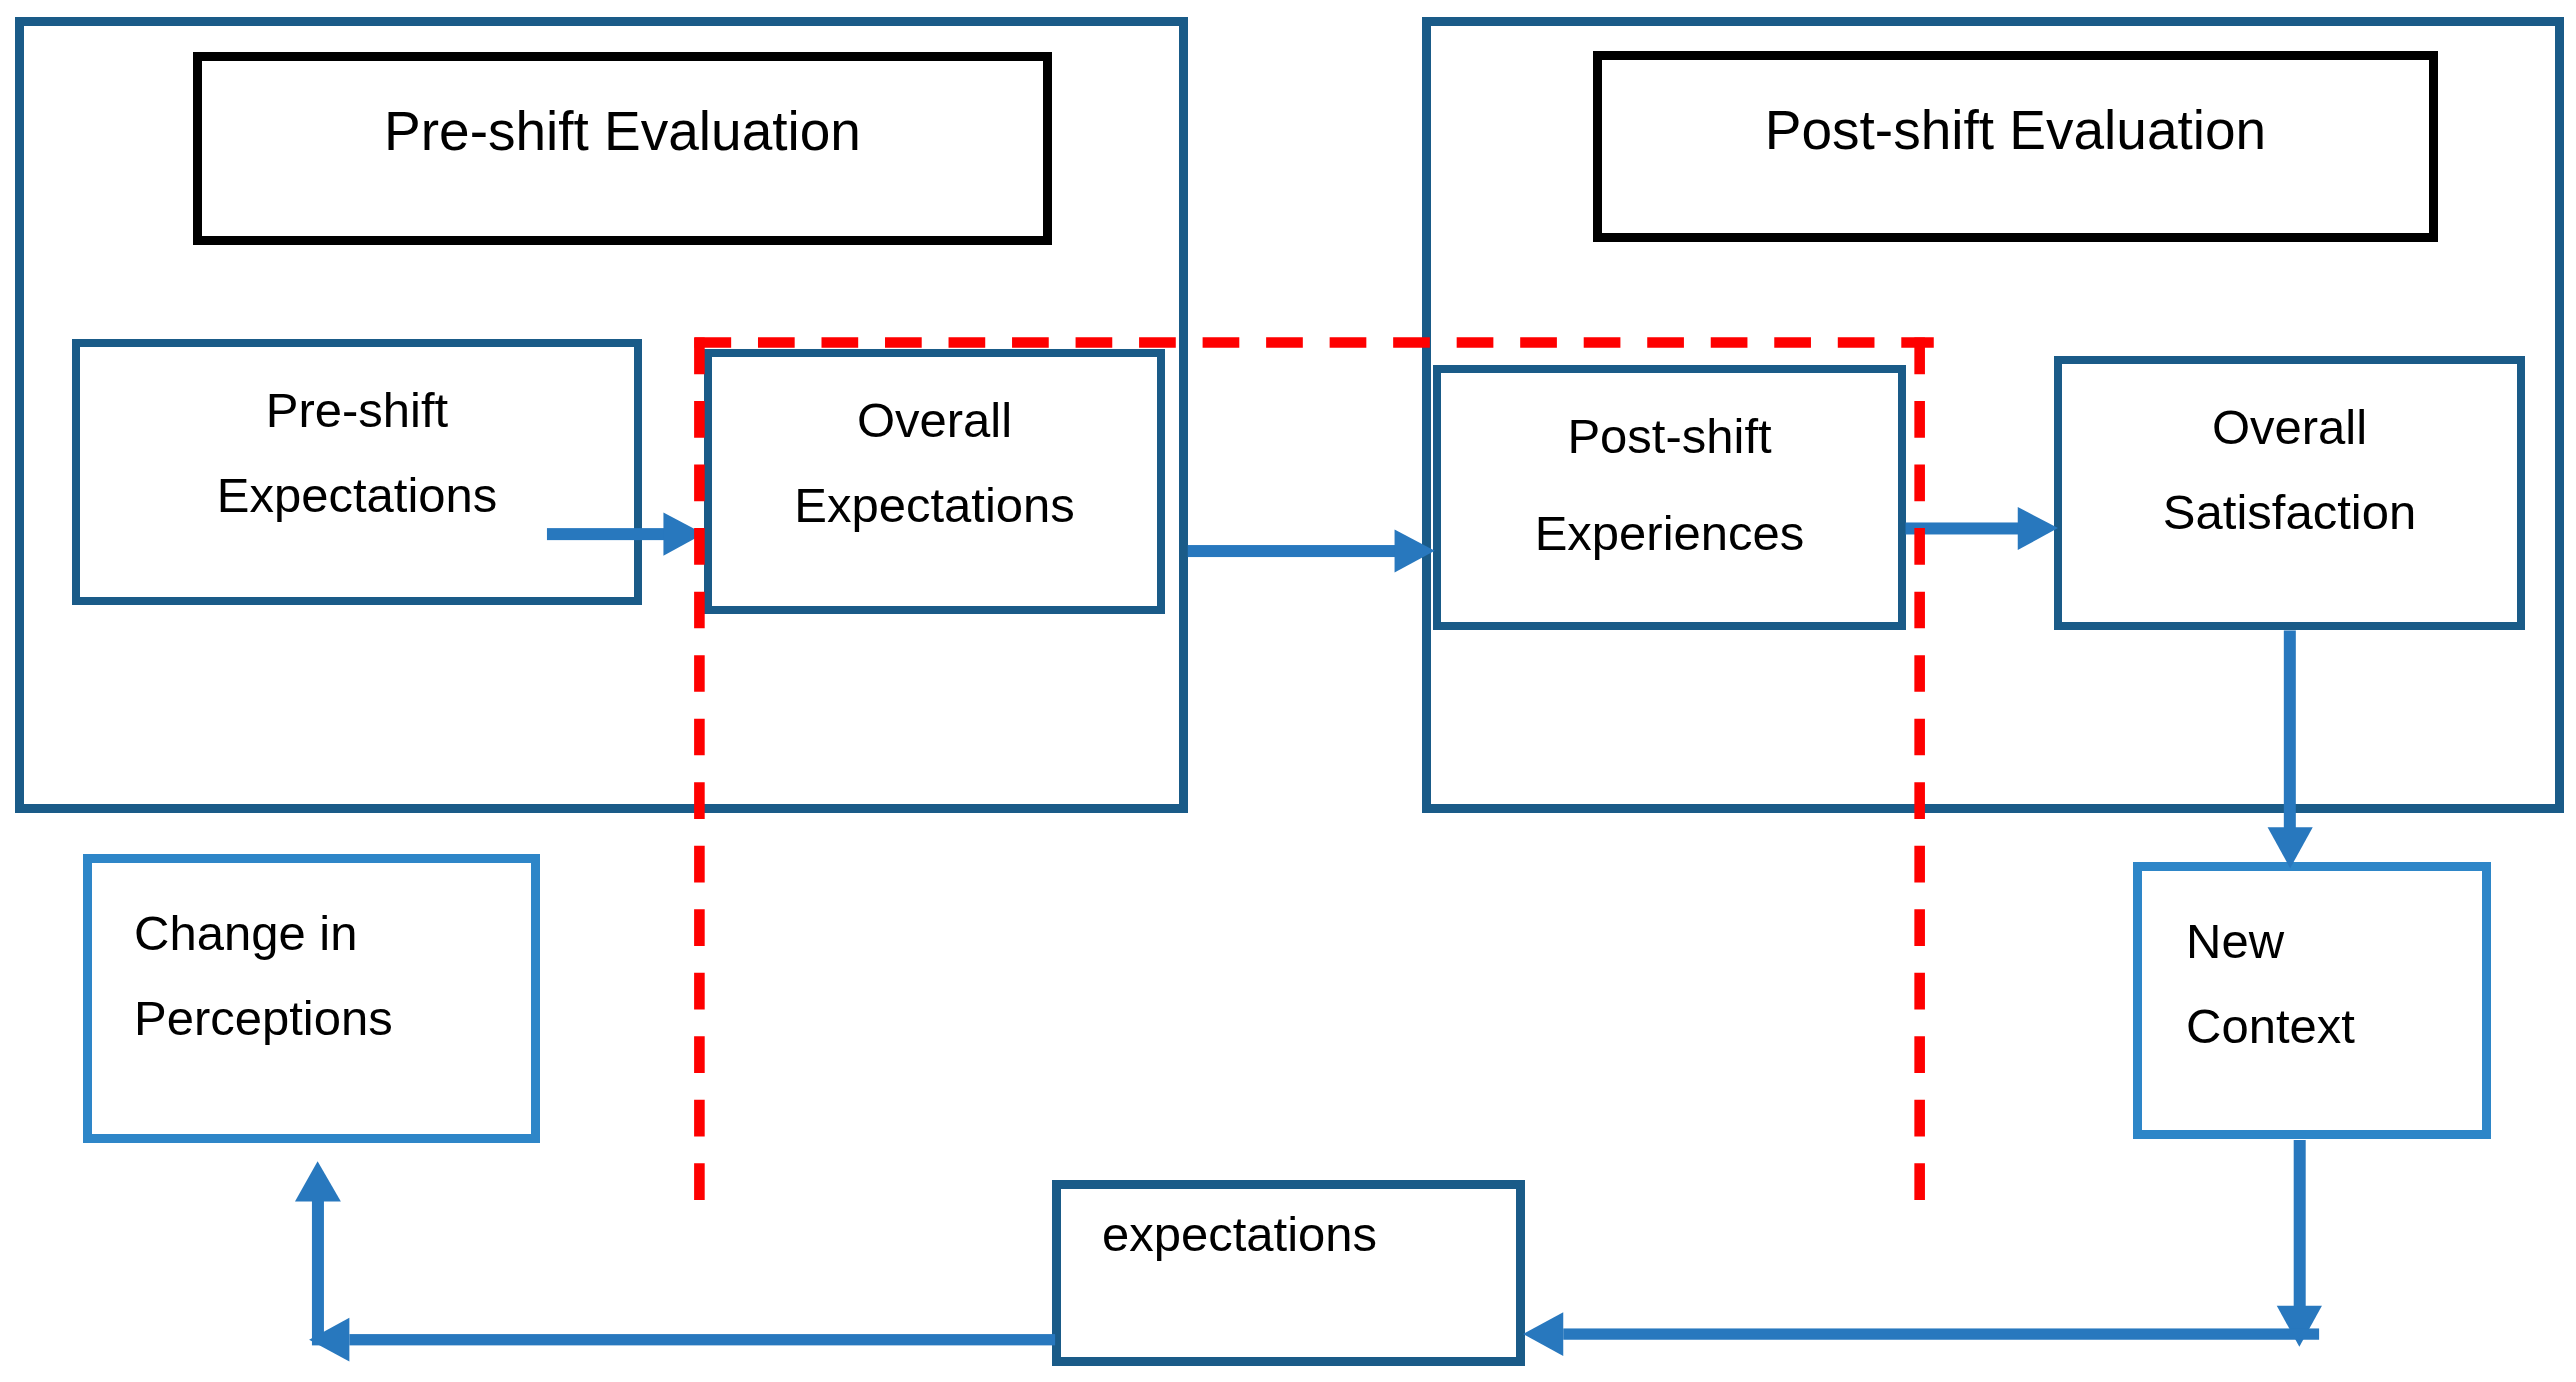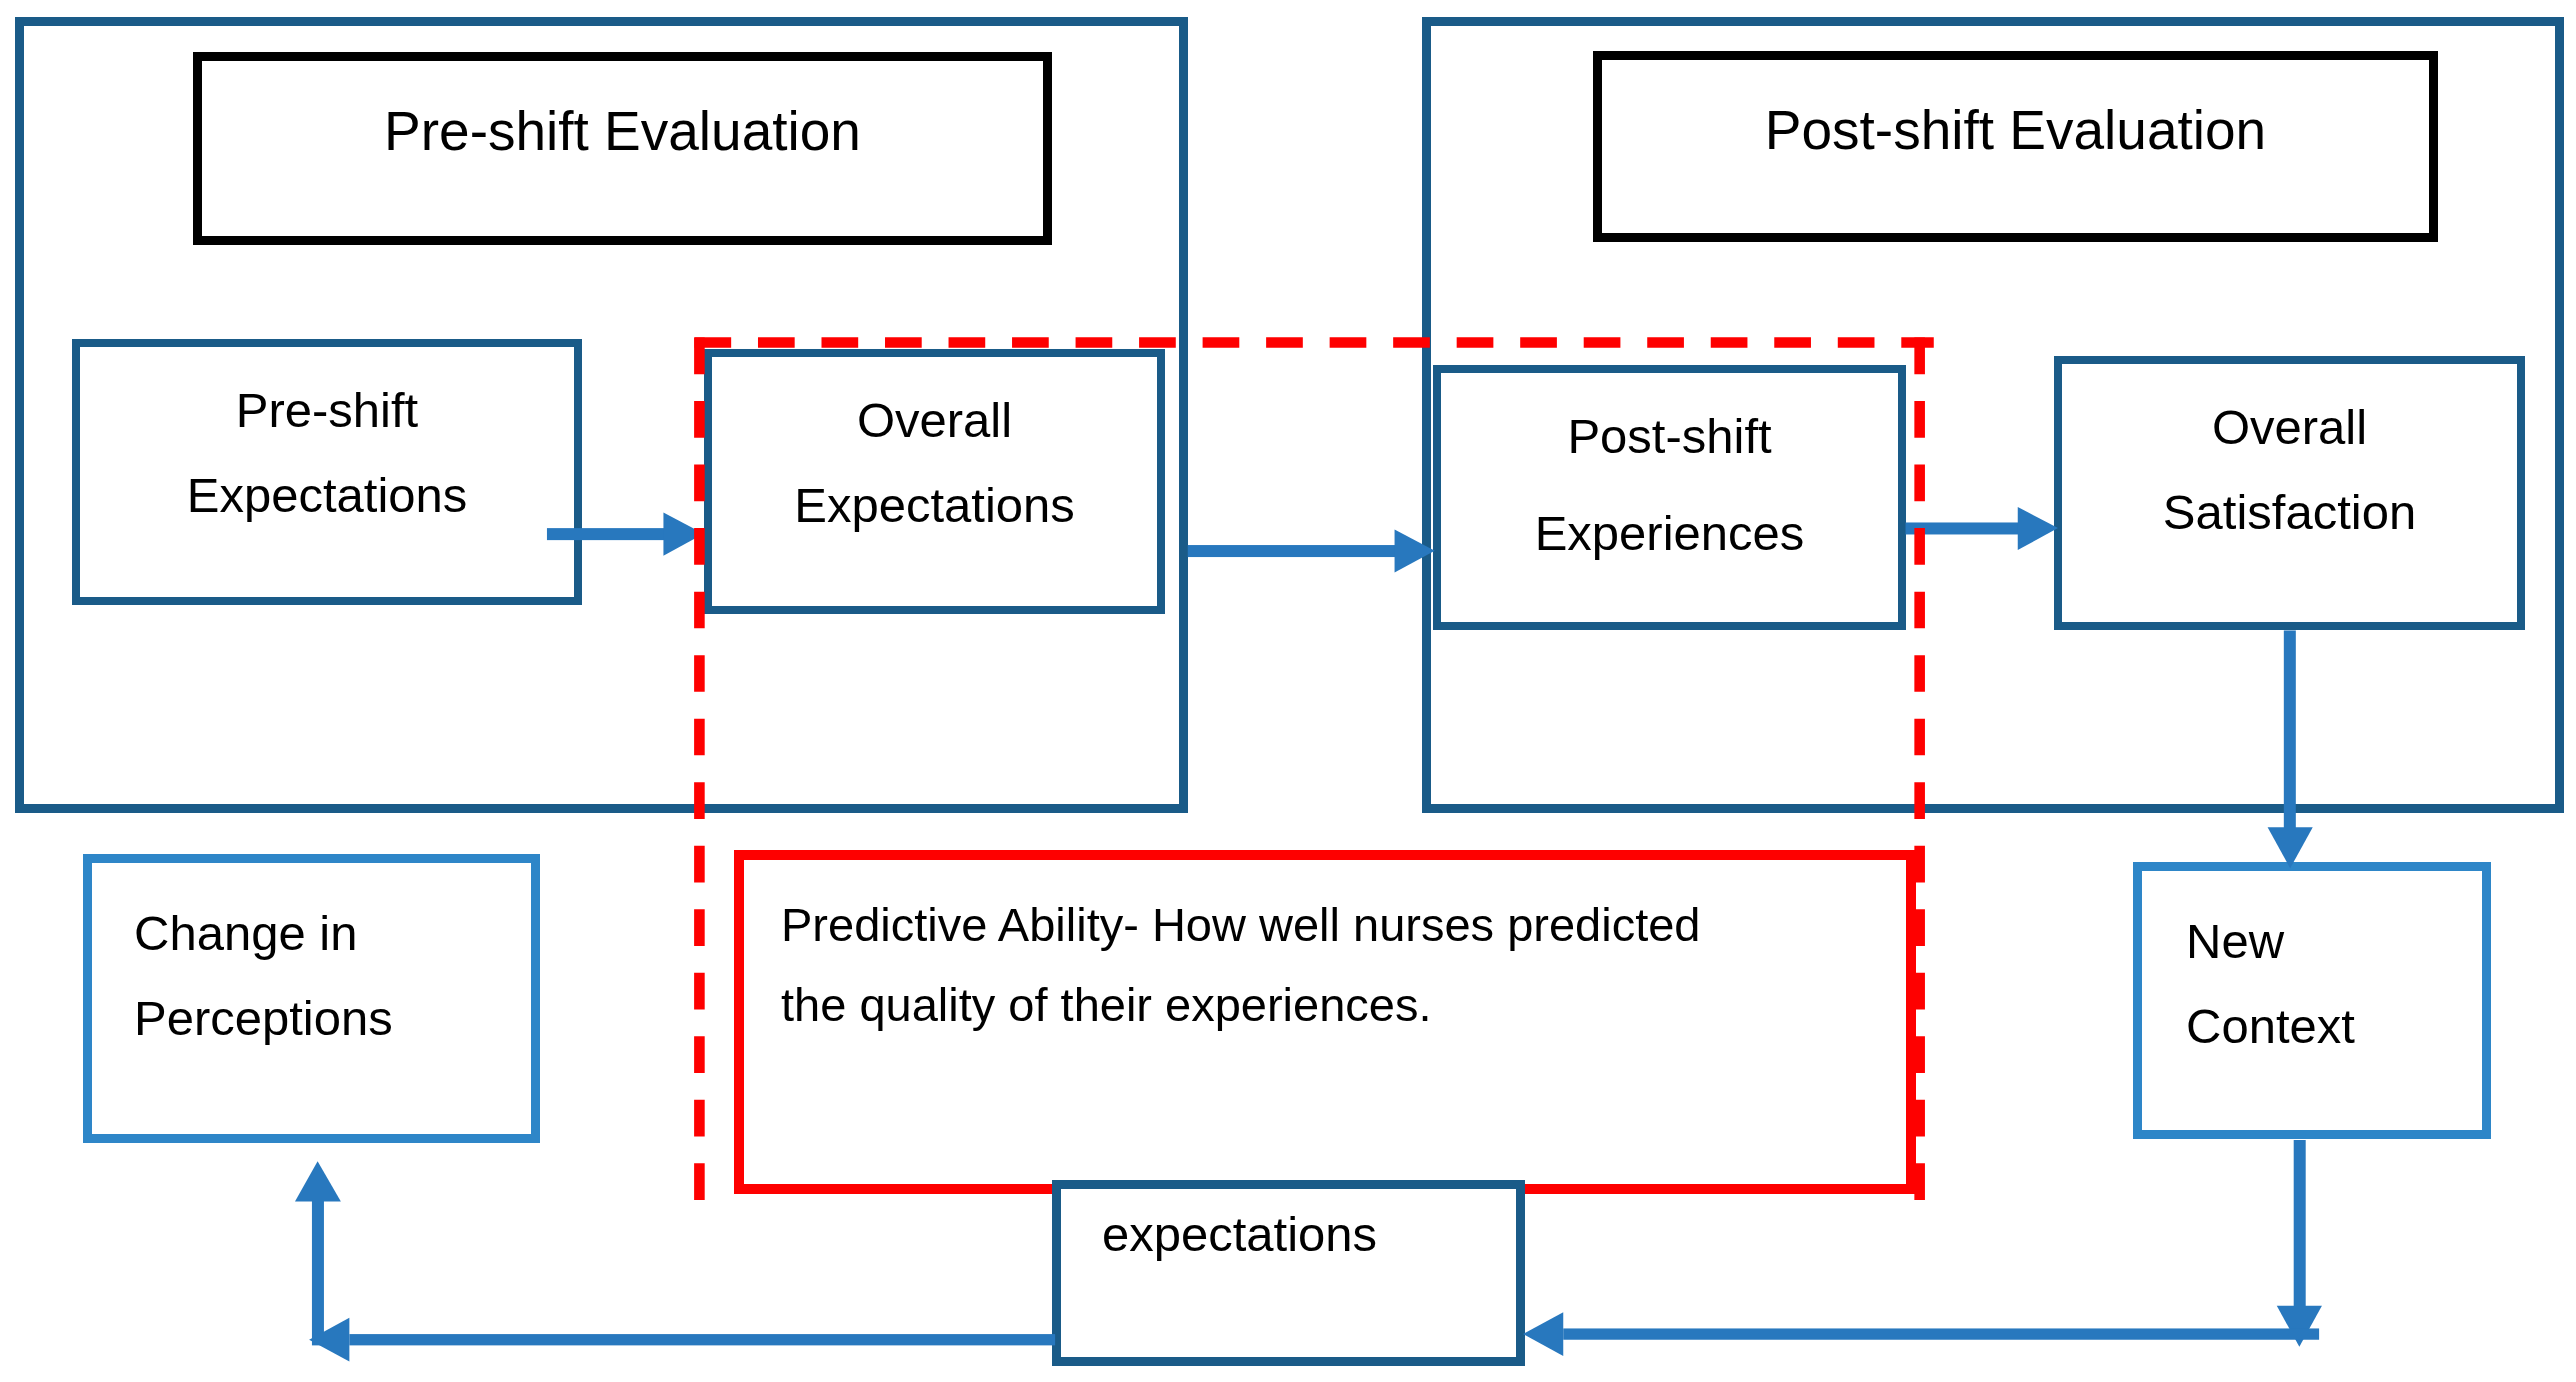--- a/index.html
+++ b/index.html
@@ -32,21 +32,21 @@
   }
   #title-pre{left:193px;top:52px;width:859px;height:193px;}
   #title-post{left:1593px;top:51px;width:845px;height:191px;}
   
   .node{background:#ffffff;display:flex;flex-direction:column;}
   .node .ln{font-size:49px;line-height:85px;white-space:nowrap;}
   .node.dark{border:8.5px solid var(--dark-blue);}
   .node.ssq{border:9.2px solid var(--dark-blue);}
   .node.light{border:9.2px solid var(--light-blue);}
   .node.center{align-items:center;padding-top:21px;}
-  #pre-exp{left:72px;top:339px;width:510px;height:266px;}
+  #pre-exp{left:72px;top:339px;width:570px;height:266px;}
   #ov-exp{left:704px;top:349px;width:461px;height:265px;}
   #post-exp{left:1433px;top:365px;width:473px;height:265px;gap:12px;}
   #ov-sat{left:2054px;top:356px;width:471px;height:274px;}
   #cp{left:83px;top:854px;width:457px;height:289px;padding:28px 0 0 42px;}
   #nc{left:2133px;top:862px;width:358px;height:277px;padding:28px 0 0 44px;}
   #ssq{left:1052px;top:1180px;width:473px;height:186px;padding:2.8px 0 0 41px;}
   
   #red-box{
     left:734px;top:850px;width:1182px;height:344px;
     border:10px solid var(--red);background:#ffffff;
@@ -83,24 +83,20 @@
   </div>
   <div class="abs node dark center" id="post-exp">
     <span class="ln">Post-shift</span>
     <span class="ln">Experiences</span>
   </div>
   <div class="abs node dark center" id="ov-sat">
     <span class="ln">Overall</span>
     <span class="ln">Satisfaction</span>
   </div>
 
-  <div class="abs" id="red-box">
-    <div class="ln">Predictive Ability- How well nurses predicted</div>
-    <div class="ln">the quality of their experiences.</div>
-  </div>
 
   <div class="abs node light" id="cp">
     <span class="ln">Change in</span>
     <span class="ln">Perceptions</span>
   </div>
   <div class="abs node light" id="nc">
     <span class="ln">New</span>
     <span class="ln">Context</span>
   </div>
   <div class="abs node ssq" id="ssq">

